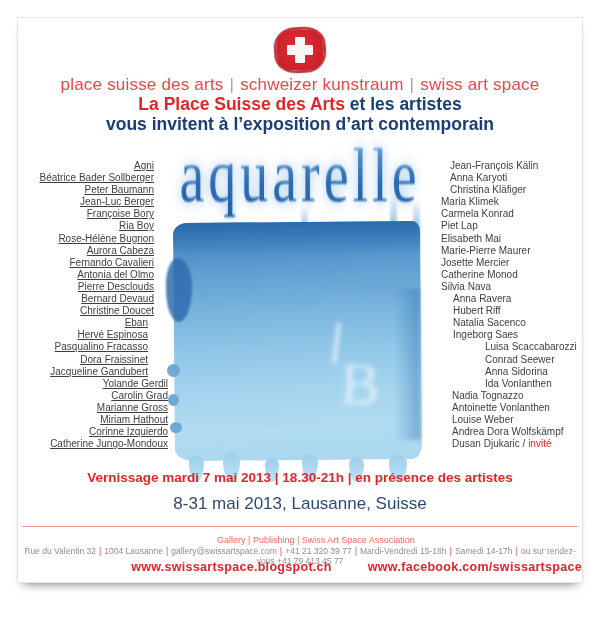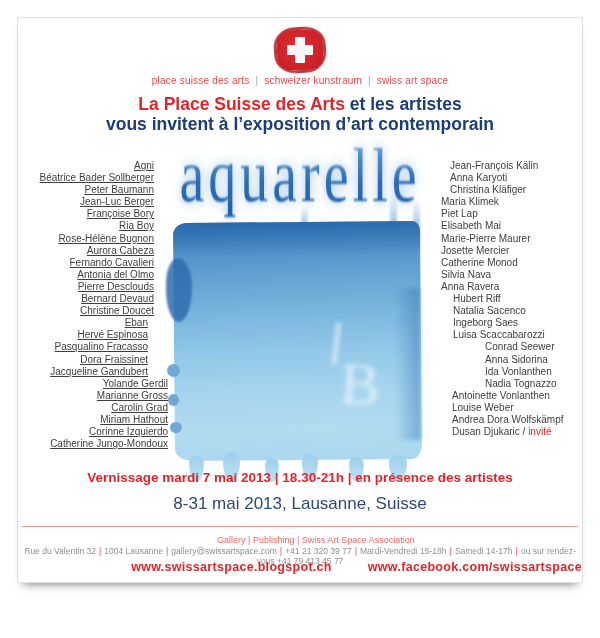--- a/index.html
+++ b/index.html
@@ -11,21 +11,21 @@
   
   .logo{position:absolute;top:12px;left:50%;transform:translateX(-50%);width:46px;height:40px;}
   .logo .ring{position:absolute;inset:-3px;border:3px solid #b4161d;border-radius:40% 44% 38% 42%/42% 38% 44% 40%;
         transform:rotate(-4deg);opacity:.85;filter:blur(.4px);}
   .logo .flag{position:absolute;inset:0;background:radial-gradient(ellipse at 50% 45%,#e23036 0%,#d2242b 55%,#c01d24 100%);
         border-radius:32% 36% 30% 34%/36% 30% 36% 32%;transform:rotate(-2deg);}
   .logo .cross-v{position:absolute;left:50%;top:50%;width:10px;height:26px;margin:-13px 0 0 -5px;background:#f7f7f7;border-radius:1px;}
   .logo .cross-h{position:absolute;left:50%;top:50%;width:26px;height:10px;margin:-5px 0 0 -13px;background:#f7f7f7;border-radius:1px;}
 
   
-  .tagline{position:absolute;top:57px;left:0;width:100%;text-align:center;font-size:10px;color:#e8474c;letter-spacing:.2px;}
+  .tagline{position:absolute;top:57px;left:0;width:100%;text-align:center;font-size:17px;color:#e8474c;letter-spacing:.2px;}
   .tagline .pipe{color:#9aa6b4;padding:0 6px;}
   .title{position:absolute;top:77px;left:0;width:100%;text-align:center;font-weight:bold;
          font-size:17.5px;line-height:19.5px;color:#1c3e74;}
   .title .red{color:#e0262a;}
 
   
   .aquarelle{position:absolute;top:114px;left:0;right:0;text-align:center;
       font-family:"Liberation Serif",serif;font-size:56px;font-weight:normal;letter-spacing:4px;
       transform:scaleY(1.35);transform-origin:top center;
       background:linear-gradient(180deg,#8fc2e8 0%,#4a8cc8 30%,#2a6cb5 60%,#1d5fa9 100%);
@@ -130,31 +130,32 @@
       <div class="name">Antonia del Olmo</div>
       <div class="name">Pierre Desclouds</div>
       <div class="name">Bernard Devaud</div>
       <div class="name">Christine Doucet</div>
       <div class="name">Eban</div>
       <div class="name">Hervé Espinosa</div>
       <div class="name">Pasqualino Fracasso</div>
       <div class="name">Dora Fraissinet</div>
       <div class="name">Jacqueline Gandubert</div>
       <div class="name">Yolande Gerdil</div>
+      <div class="name">Carolin Grad</div>
       <div class="name">Marianne Gross</div>
-      <div class="name">Carolin Grad</div>
       <div class="name">Miriam Hathout</div>
       <div class="name">Corinne Izquierdo</div>
       <div class="name">Catherine Jungo-Mondoux</div>
     </div>
   <div class="col col-right" id="col-right">
       <div class="name">Jean-François Kälin</div>
       <div class="name">Anna Karyoti</div>
       <div class="name">Christina Kläfiger</div>
       <div class="name">Maria Klimek</div>
+      <div class="name">Carmela Konrad</div>
       <div class="name">Piet Lap</div>
       <div class="name">Elisabeth Mai</div>
       <div class="name">Marie-Pierre Maurer</div>
       <div class="name">Josette Mercier</div>
       <div class="name">Catherine Monod</div>
       <div class="name">Silvia Nava</div>
       <div class="name">Anna Ravera</div>
       <div class="name">Hubert Riff</div>
       <div class="name">Natalia Sacenco</div>
       <div class="name">Ingeborg Saes</div>

